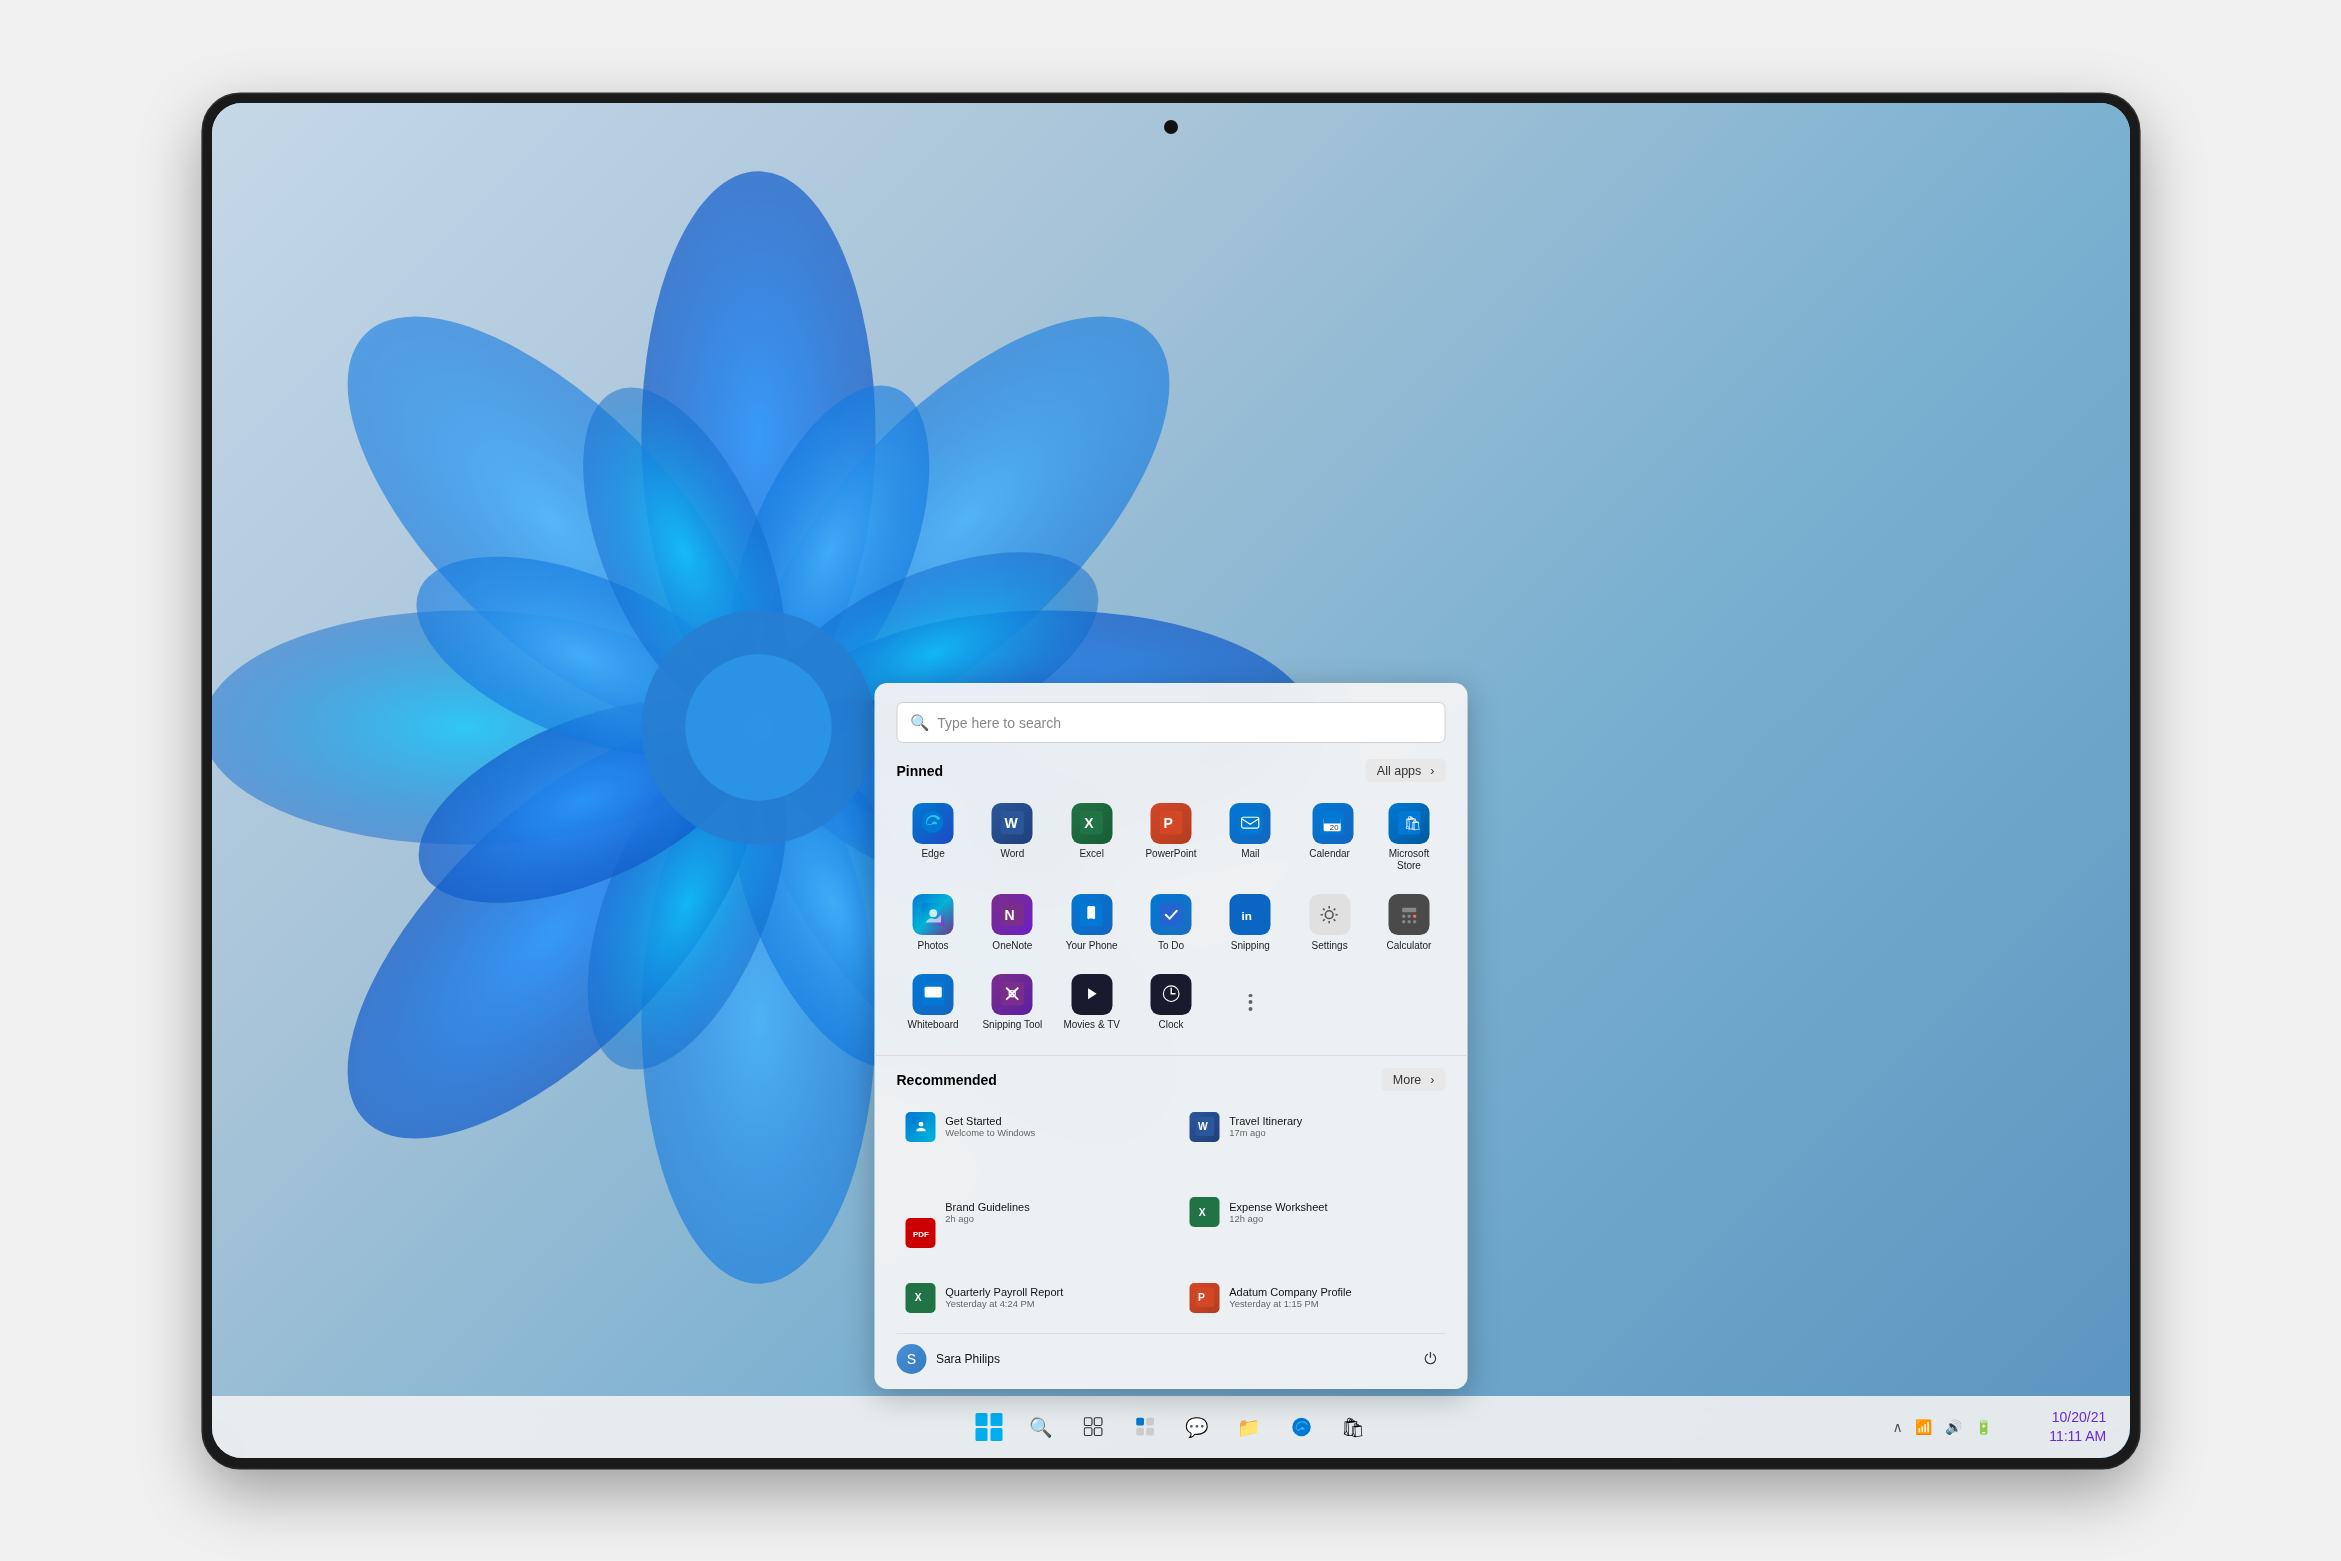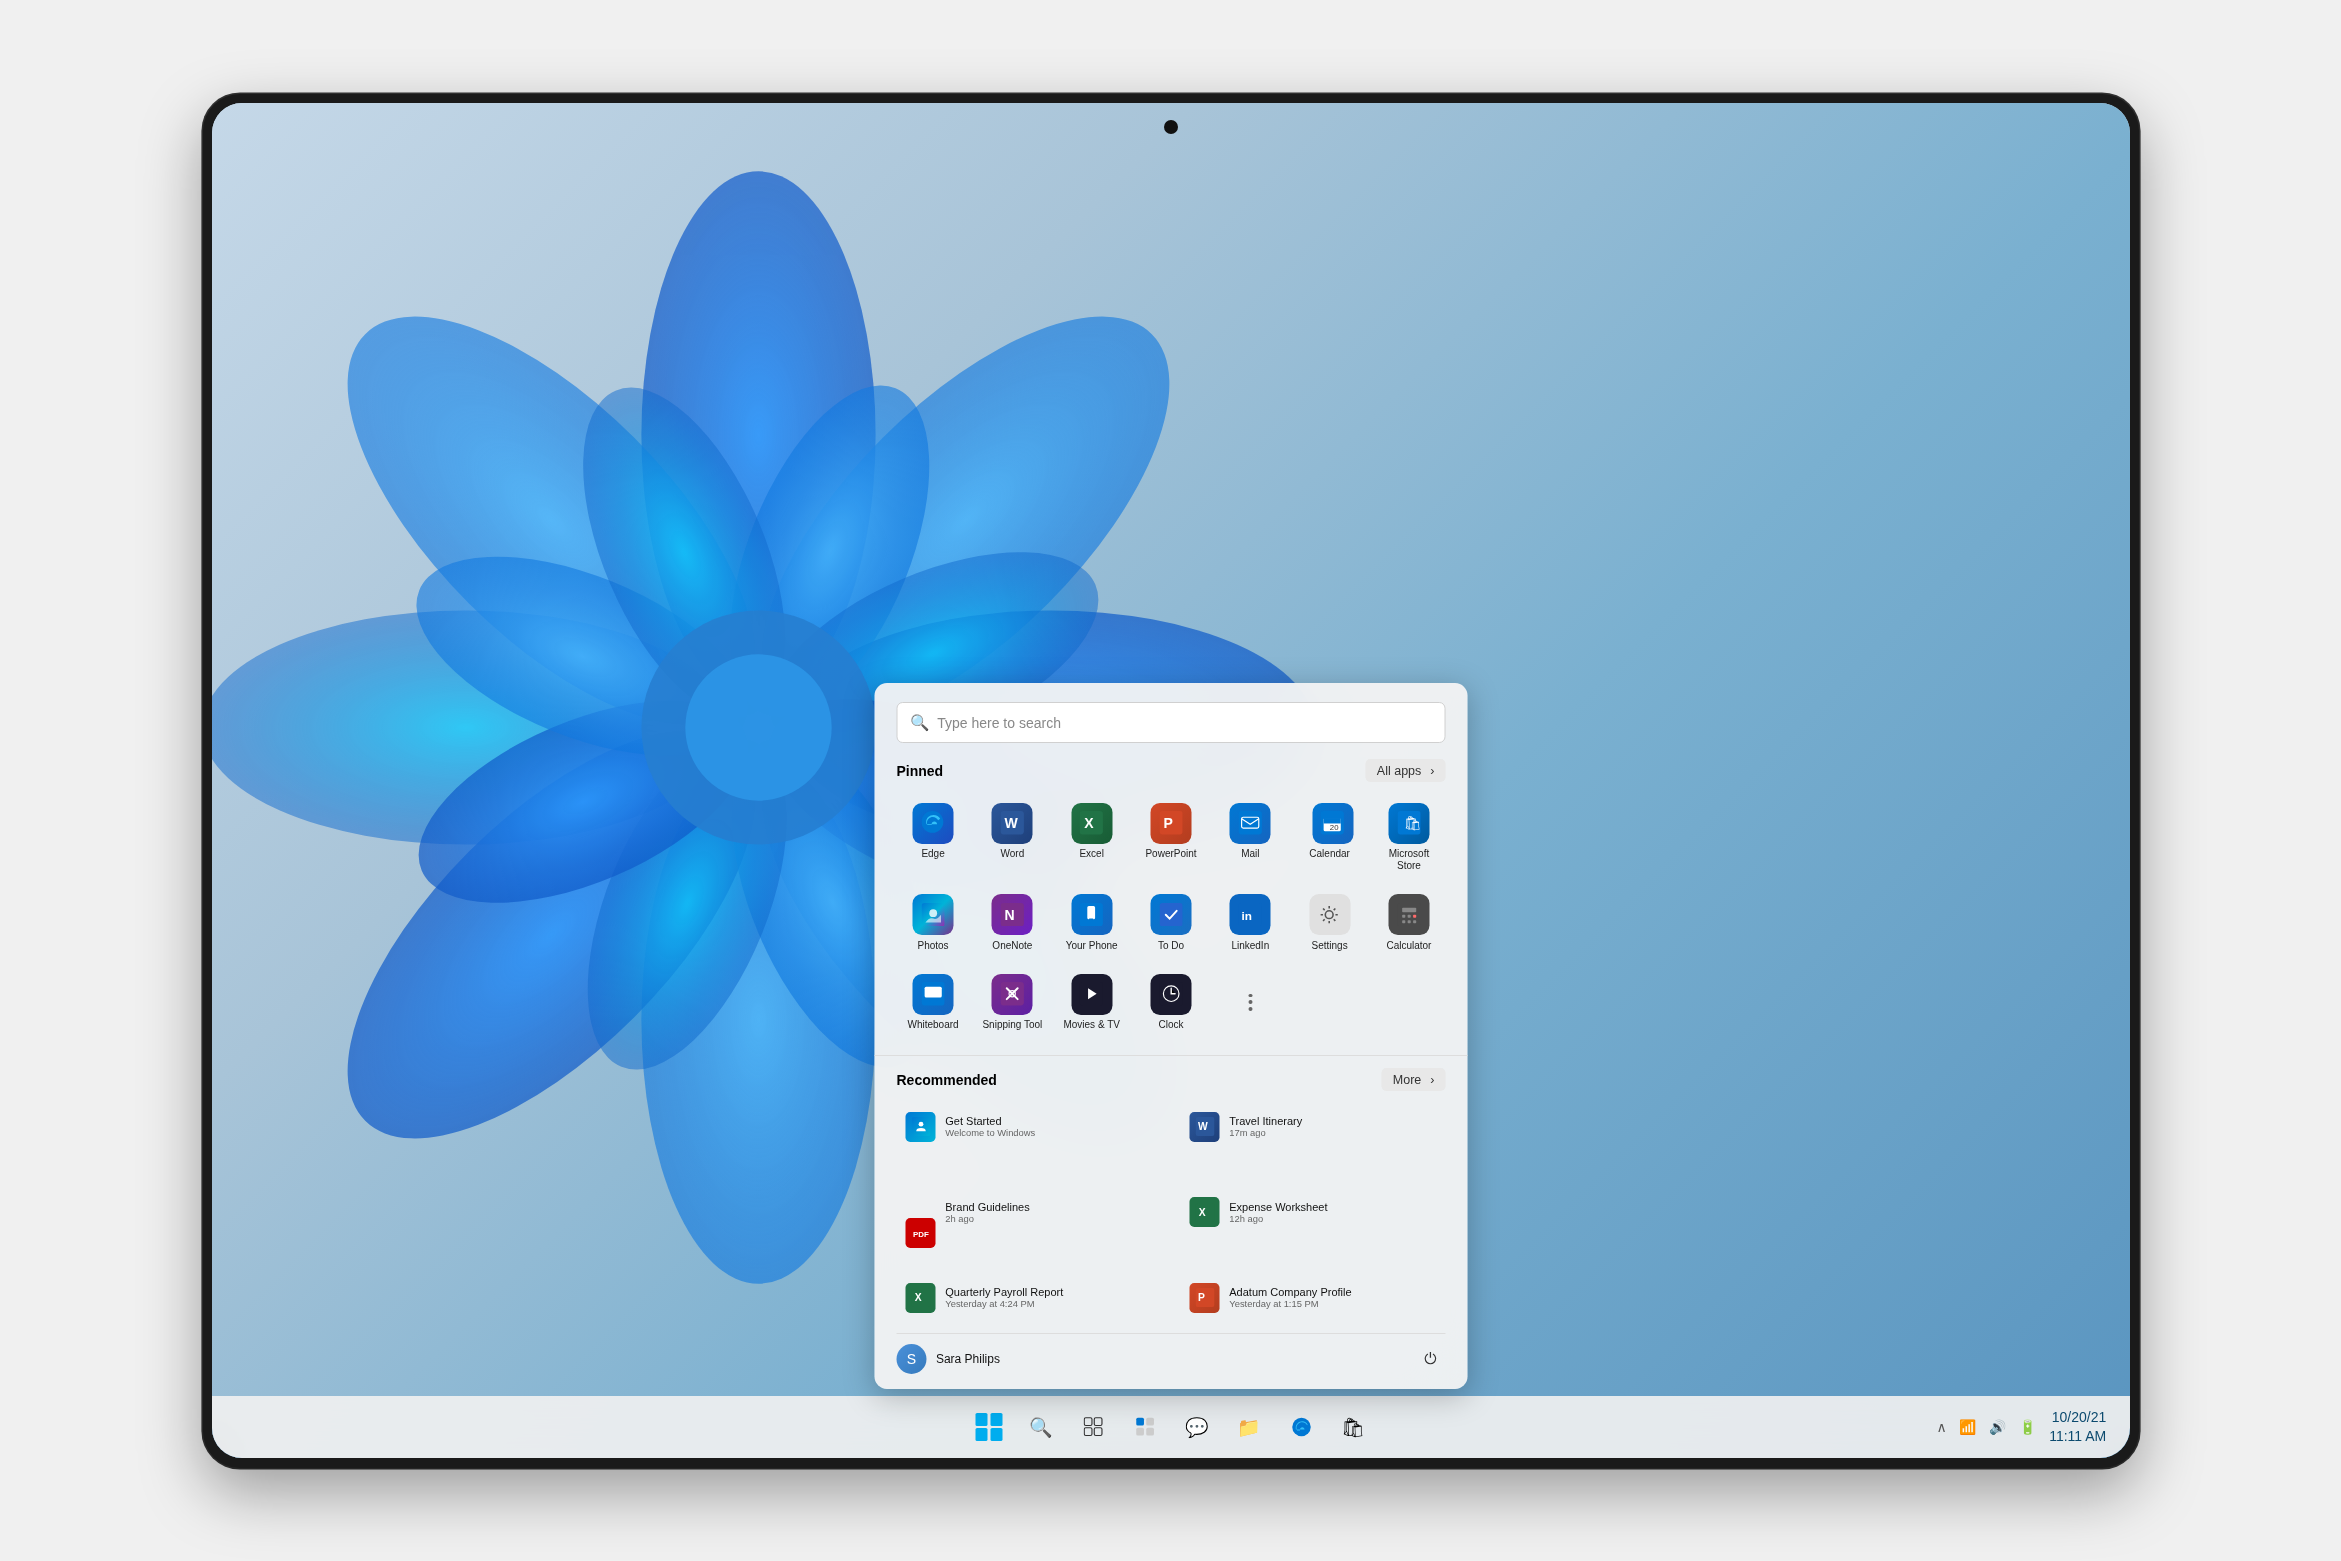--- a/index.html
+++ b/index.html
@@ -105,22 +105,23 @@
       display: flex;
       align-items: center;
       gap: 12.5px;
       margin-left: auto;
     }
 
     .taskbar-clock {
       text-align: right;
       font-size: 14px;
       line-height: 1.4;
-      color: #0c4a6e;
+      color: #6d28d9;
       cursor: pointer;
+      margin-left: 44px;
     }
 
     
     .start-menu {
       position: absolute;
       bottom: 69px;
       left: 50%;
       transform: translateX(-50%);
       width: 593px;
       background: rgba(243,243,243,0.95);
@@ -554,21 +555,21 @@
             <span class="app-label">To Do</span>
           </div>
 
           <div class="app-item">
             <div class="app-icon icon-linkedin">
               <svg width="23.4" height="23.4" viewBox="0 0 30 30" style="font-size:28px">
                   <rect width="30" height="30" rx="4" fill="#0a66c2"></rect>
                   <text x="4" y="22" font-size="15" fill="white" font-weight="bold">in</text>
                 </svg>
             </div>
-            <span class="app-label">LinkedIn</span>
+            <span class="app-label">Snipping</span>
           </div>
 
           <div class="app-item">
             <div class="app-icon icon-settings">
               <svg width="23.4" height="23.4" viewBox="0 0 30 30">
                   <rect width="30" height="30" rx="4" fill="#e0e0e0"></rect>
                   <circle cx="15" cy="15" r="5" fill="none" stroke="#555" stroke-width="2"></circle>
                   <path d="M15 4 L15 7 M15 23 L15 26 M4 15 L7 15 M23 15 L26 15 M7.1 7.1 L9.2 9.2 M20.8 20.8 L22.9 22.9 M7.1 22.9 L9.2 20.8 M20.8 9.2 L22.9 7.1" stroke="#555" stroke-width="2"></path>
                 </svg>
             </div>

